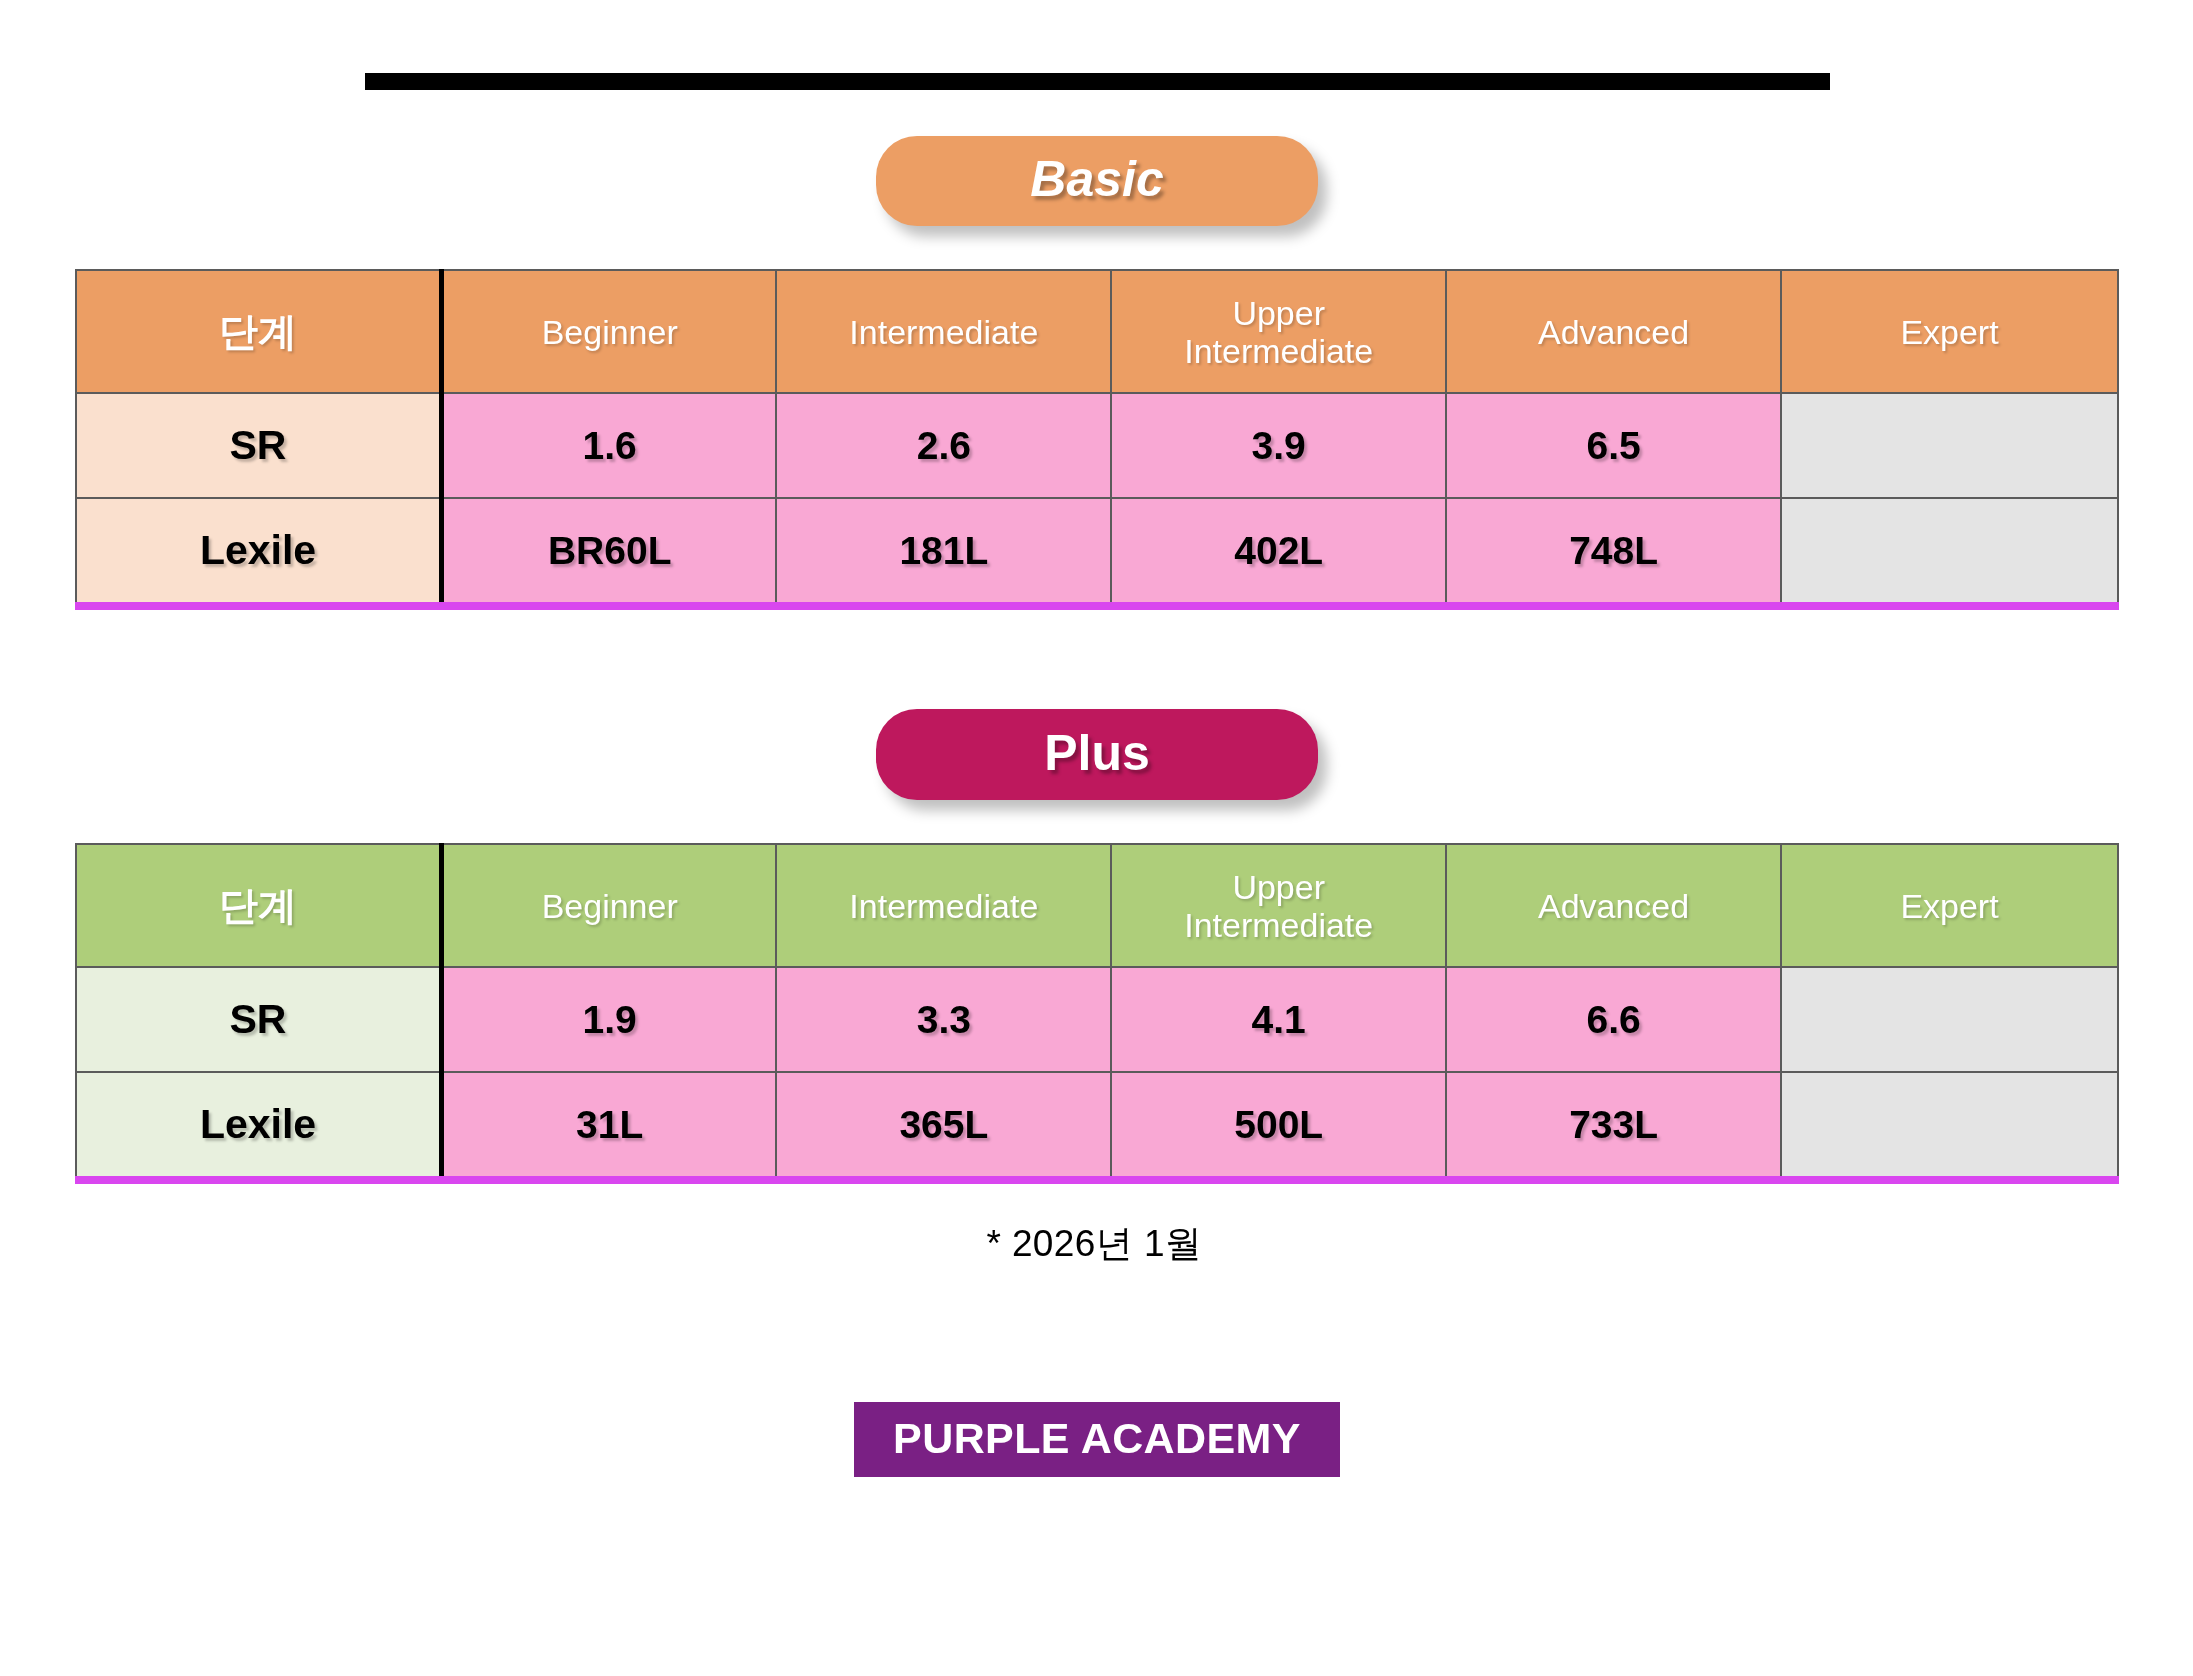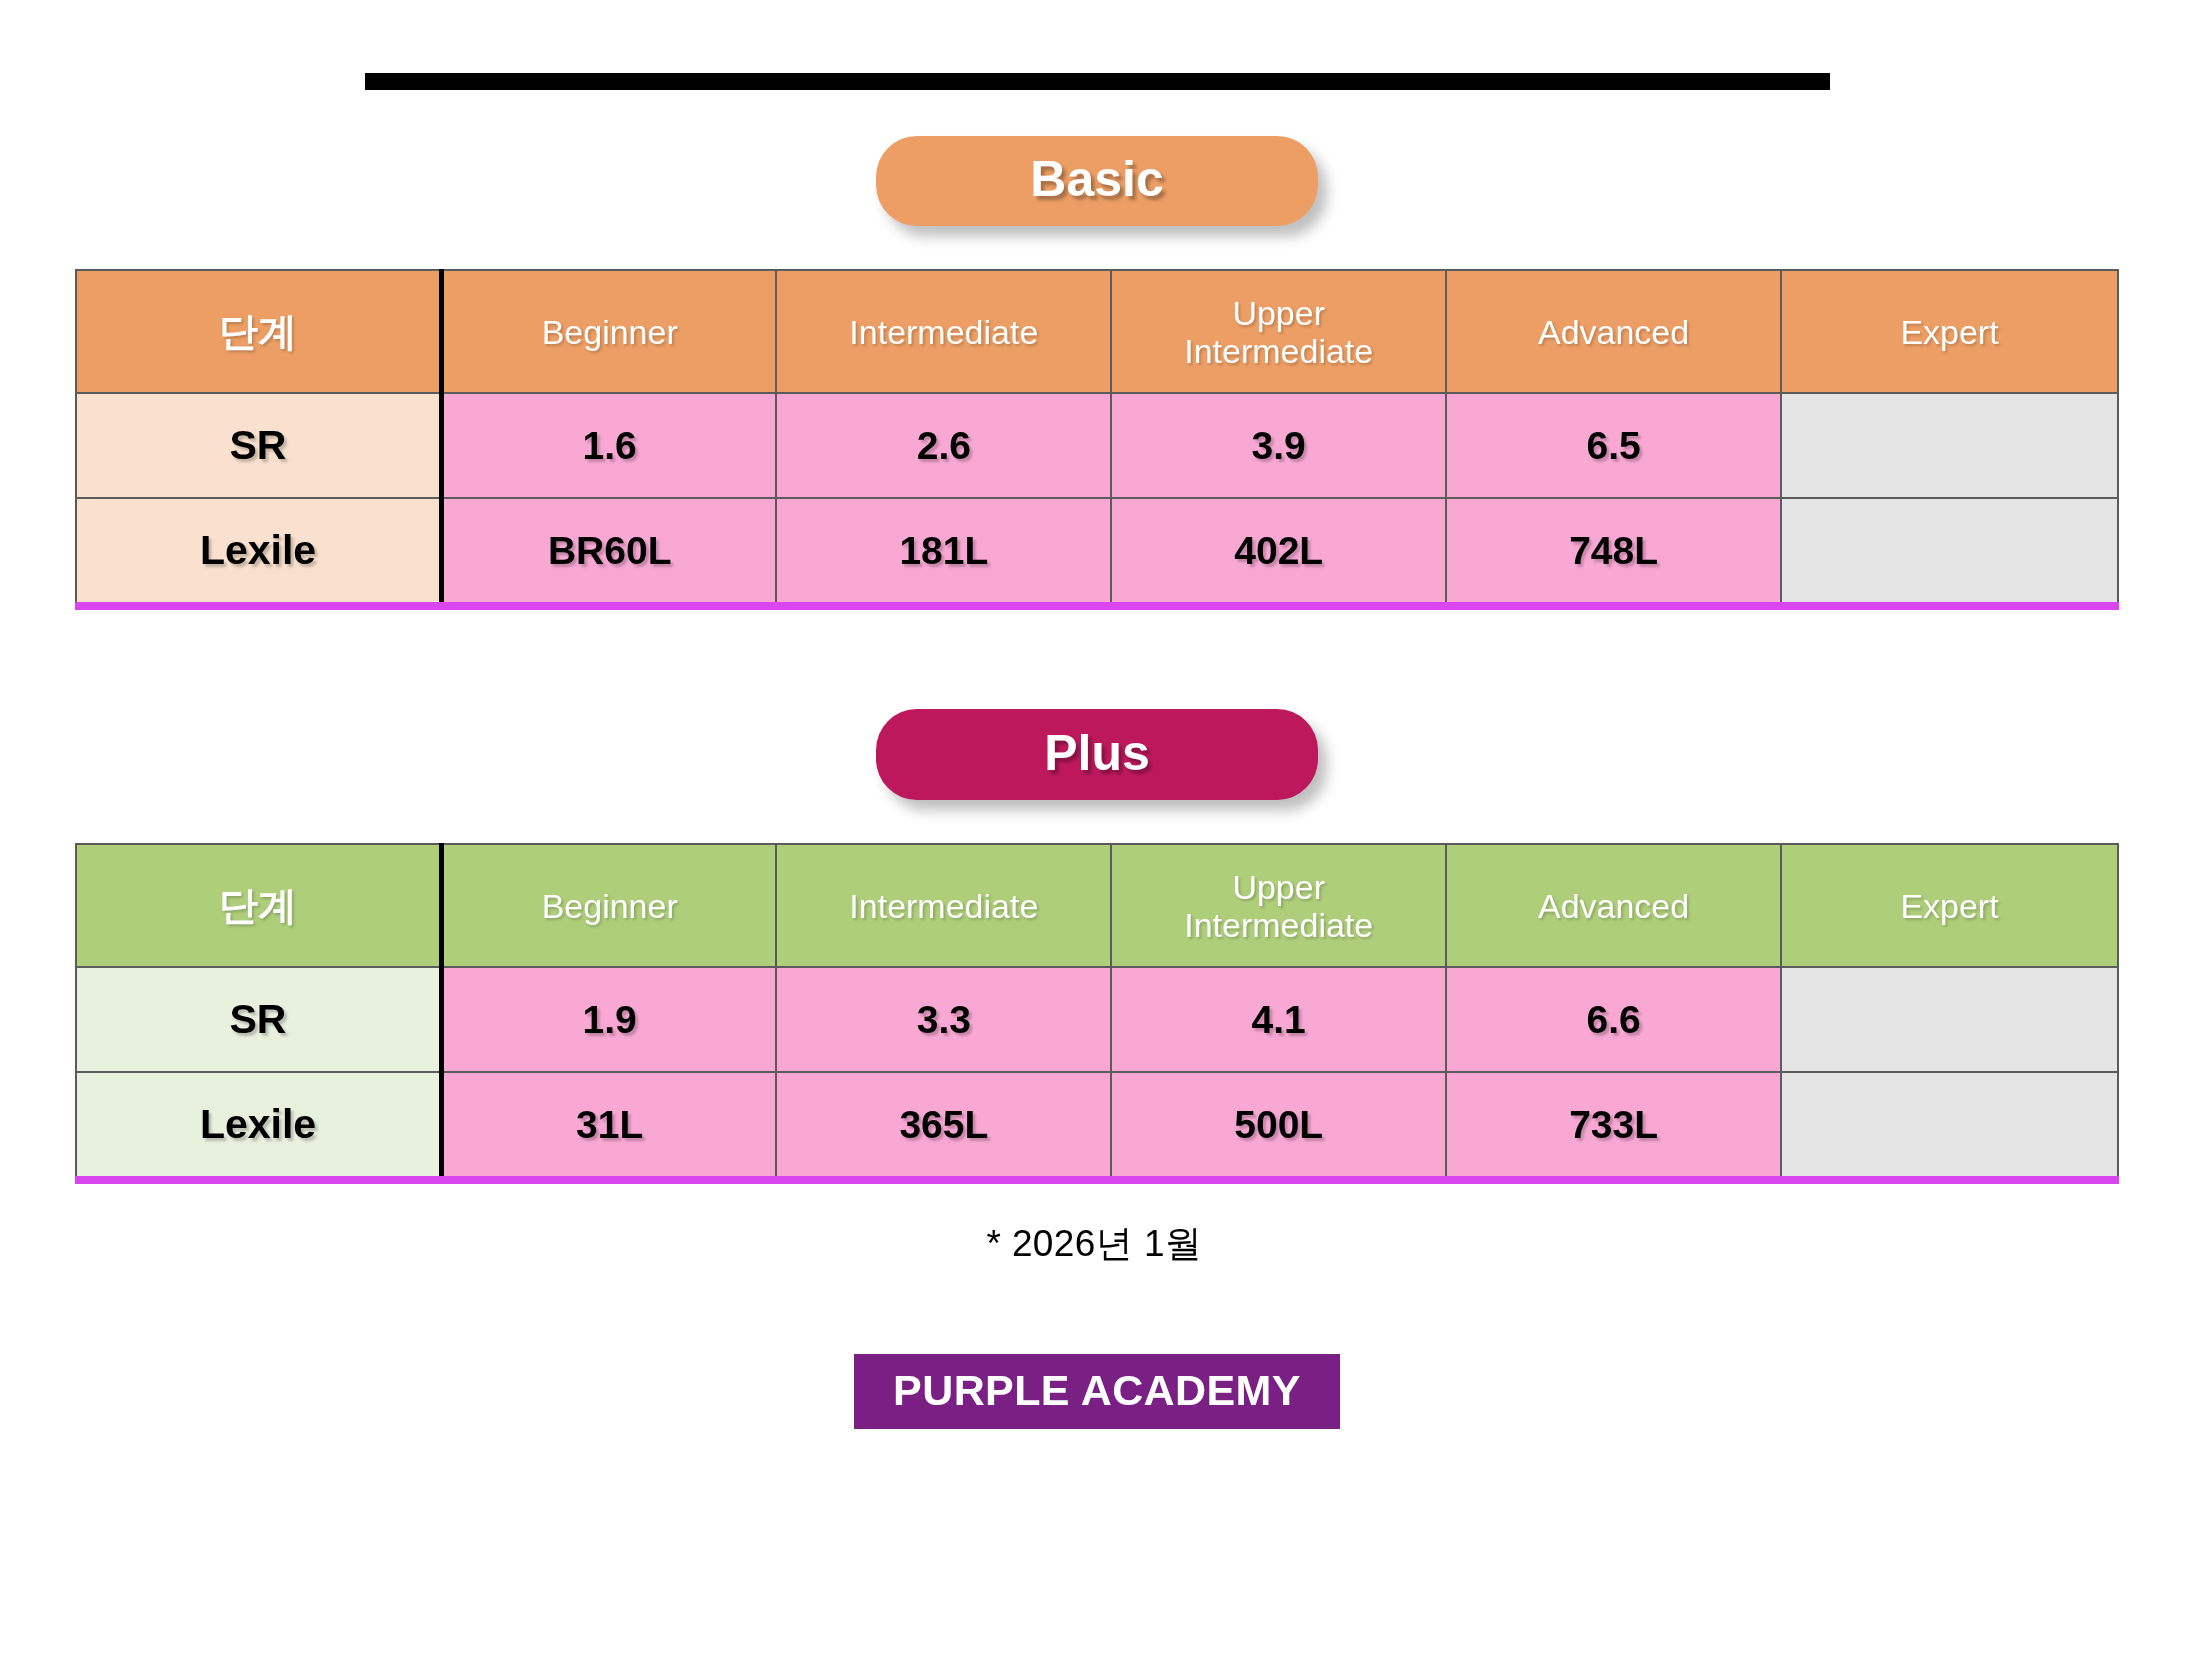--- a/index.html
+++ b/index.html
@@ -48,21 +48,21 @@
     min-width: 442px;
     border-radius: 41px;
     color: #ffffff;
     font-size: 50px;
     font-weight: bold;
     padding: 18.6px 0 22px 0;
     text-shadow: 3.5px 3.5px 3.5px rgba(0,0,0,0.30);
     box-shadow: 8.9px 10.6px 12.4px rgba(0,0,0,0.25);
     line-height: 1.0;
   }
-  .badge-basic { background: #EC9E64; }
+  .badge-basic { background: #EC9E64; font-style: italic; }
   .badge-plus  { background: #be185d; }
 
   
   .table-wrap {
     width: 2044px;
     margin: 0 auto;
   }
   table.grid {
     width: 100%;
     border-collapse: collapse;
@@ -151,20 +151,21 @@
   }
   .logo {
     display: inline-block;
     background: #7A2084;
     color: #ffffff;
     font-size: 43px;
     font-weight: bold;
     letter-spacing: 0.4px;
     padding: 15px 39px 17px 39px;
     line-height: 1.0;
+    margin-top: 48px;
   }
 </style>
 </head>
 <body>
 
 <div class="title-block">
   <div class="rule"></div>
   <div class="rule rule-bottom"></div>
 </div>
 

